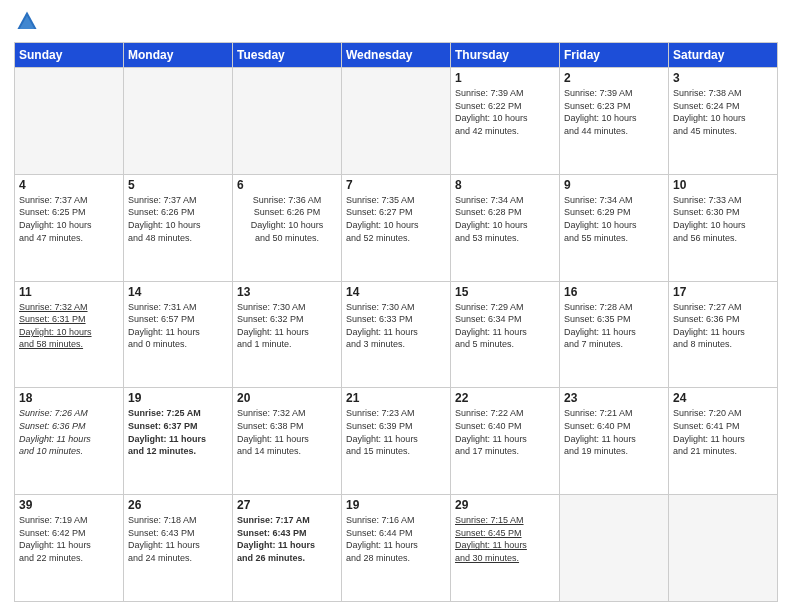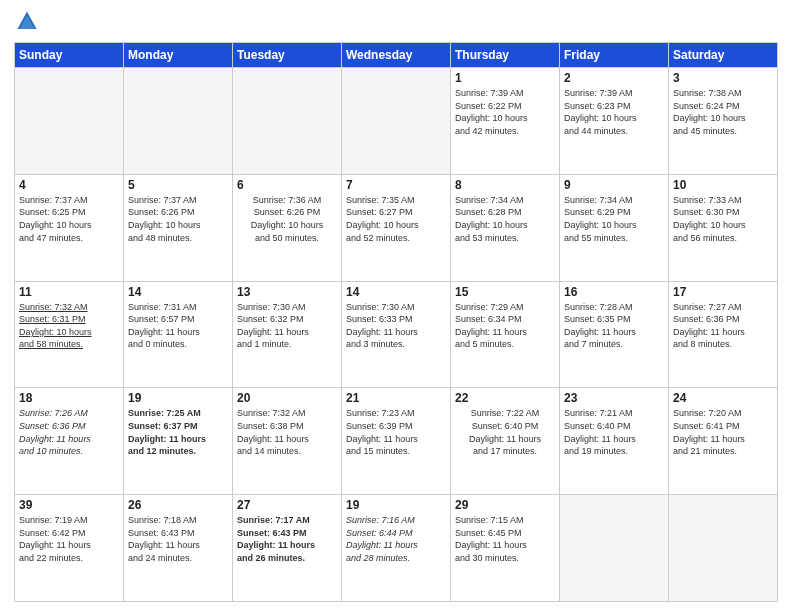--- a/index.html
+++ b/index.html
@@ -290,21 +290,21 @@
           </td>
           <td>
             <span class="day-number">21</span>
             <div class="day-info" style="white-space: pre-line;">Sunrise: 7:23 AM
 Sunset: 6:39 PM
 Daylight: 11 hours
 and 15 minutes.</div>
           </td>
           <td>
             <span class="day-number">22</span>
-            <div class="day-info" style="white-space: pre-line; text-align: center;">Sunrise: 7:22 AM
+            <div class="day-info" style="white-space: pre-line;">Sunrise: 7:22 AM
 Sunset: 6:40 PM
 Daylight: 11 hours
 and 17 minutes.</div>
           </td>
           <td>
             <span class="day-number">23</span>
             <div class="day-info" style="white-space: pre-line;">Sunrise: 7:21 AM
 Sunset: 6:40 PM
 Daylight: 11 hours
 and 19 minutes.</div>
@@ -334,28 +334,28 @@
           </td>
           <td>
             <span class="day-number">27</span>
             <div class="day-info" style="white-space: pre-line; font-weight: bold;">Sunrise: 7:17 AM
 Sunset: 6:43 PM
 Daylight: 11 hours
 and 26 minutes.</div>
           </td>
           <td>
             <span class="day-number">19</span>
-            <div class="day-info" style="white-space: pre-line; font-style: italic;">Sunrise: 7:16 AM
+            <div class="day-info" style="white-space: pre-line;">Sunrise: 7:16 AM
 Sunset: 6:44 PM
 Daylight: 11 hours
 and 28 minutes.</div>
           </td>
           <td>
             <span class="day-number">29</span>
-            <div class="day-info" style="white-space: pre-line;">Sunrise: 7:15 AM
+            <div class="day-info" style="white-space: pre-line; text-decoration: underline;">Sunrise: 7:15 AM
 Sunset: 6:45 PM
 Daylight: 11 hours
 and 30 minutes.</div>
           </td>
           <td class="empty"></td>
           <td class="empty"></td>
         </tr>
       </tbody>
   </table>
 </div>

